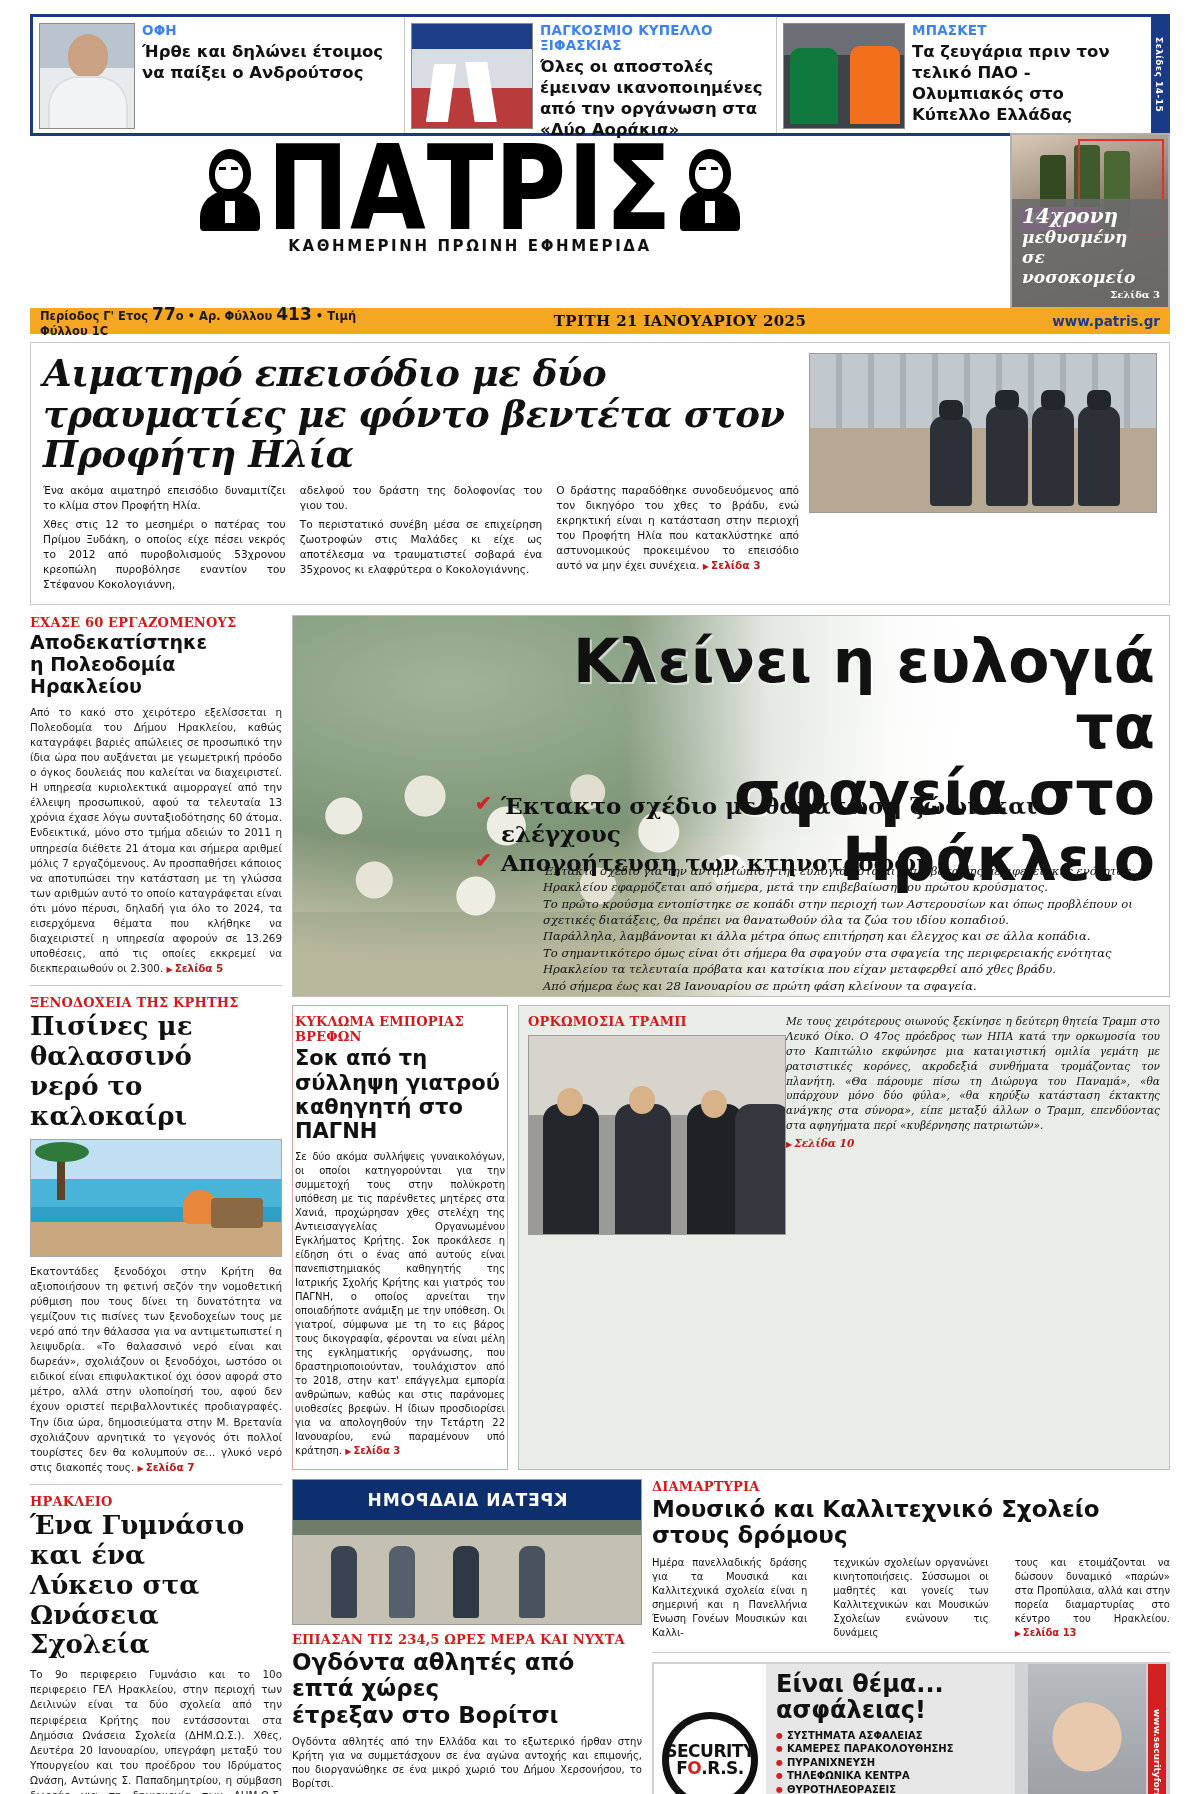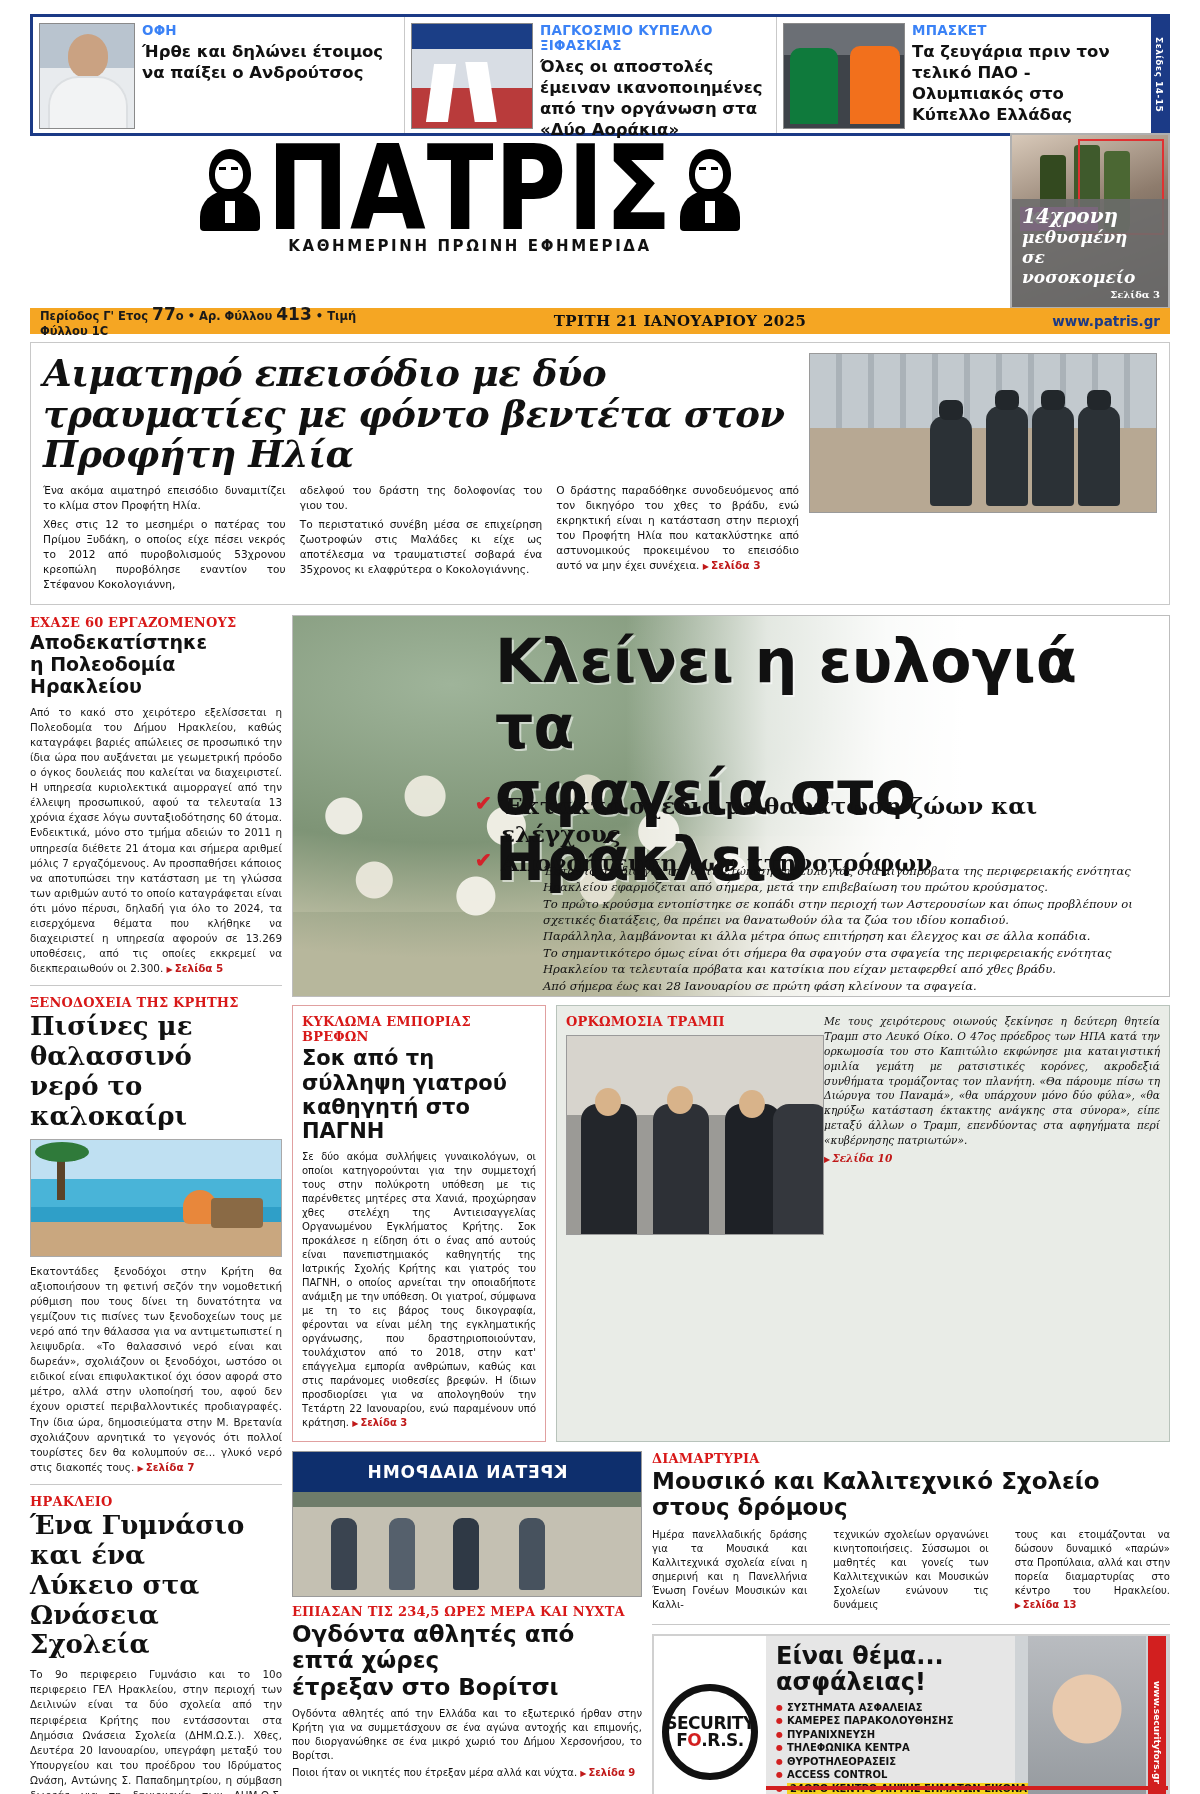--- a/index.html
+++ b/index.html
@@ -164,39 +164,39 @@
       radial-gradient(circle at 36% 80%, #f3f1e8 0 19px, transparent 20px),
       radial-gradient(circle at 60% 75%, #e6e3d5 0 18px, transparent 19px),
       radial-gradient(circle at 86% 68%, #efedE3 0 17px, transparent 18px);
     opacity:.95;
   }
   .hero-fade{
     position:absolute; right:0; top:0; width:62%; height:100%;
     background:linear-gradient(90deg, rgba(255,255,255,0) 0%, rgba(255,255,255,.78) 26%, rgba(255,255,255,.96) 48%, #fff 62%);
   }
   .hero-head{
-    position:absolute; right:14px; top:12px; width:660px; text-align:left;
+    position:absolute; right:14px; top:12px; width:660px; text-align:right;
     font-family:"DejaVu Sans","Liberation Sans",sans-serif;
     font-weight:bold; font-size:60px; line-height:1.1; color:#111;
     text-shadow:2px 2px 0 rgba(255,255,255,.55);
   }
   .hero-bullets{ position:absolute; right:14px; top:176px; width:680px; text-align:left; }
   .hb{ font-family:"DejaVu Serif","Liberation Serif",serif; font-weight:bold; font-size:23px;
        line-height:1.22; color:#111; padding-left:26px; position:relative; margin-bottom:1px; }
   .hb:before{ content:"\2714"; position:absolute; left:0; top:-1px; color:#d3222a; font-size:20px; font-weight:bold; }
   .hero-body{
     position:absolute; right:14px; top:248px; width:612px;
     font-family:"DejaVu Serif","Liberation Serif",serif; font-style:italic;
     font-size:11.6px; line-height:1.36; color:#111; text-align:left;
   }
   .hero-body p{ margin:0 0 1px; }
 
   
   .row2{ display:flex; gap:10px; margin-bottom:9px; }
-  .boxA{ width:254px; flex:none; border:1px solid #e0a0a0; padding:8px 9px; }
+  .boxA{ width:216px; flex:none; border:1px solid #e0a0a0; padding:8px 2px; }
   .boxB{ flex:1; border:1px solid #b8c3bb; background:#e9ece7; padding:8px 9px; display:flex; }
   .boxB .bb-left{ width:258px; flex:none; }
   .boxB .bb-right{ flex:1; min-width:0; }
   .trump-img{ width:100%; height:200px; border:1px solid #9a9a9a; position:relative; overflow:hidden; margin-top:6px; background:#b9bcc2; }
   .trump-img .bg{ position:absolute; inset:0; background:linear-gradient(#d7d4cd 0 40%,#9b9a96 40% 100%); }
   .trump-img .fig{ position:absolute; bottom:0; width:56px; height:130px; background:#23262b; border-radius:16px 16px 0 0; }
   .trump-img .fig.a{ left:14px; } .trump-img .fig.b{ left:86px; background:#2d3036; }
   .trump-img .fig.c{ left:158px; background:#1e2126; } .trump-img .fig.d{ left:206px; background:#34373d; }
   .trump-img .hd{ position:absolute; width:26px; height:28px; background:#d8b38a; border-radius:50%; }
   .boxhead-serif{

